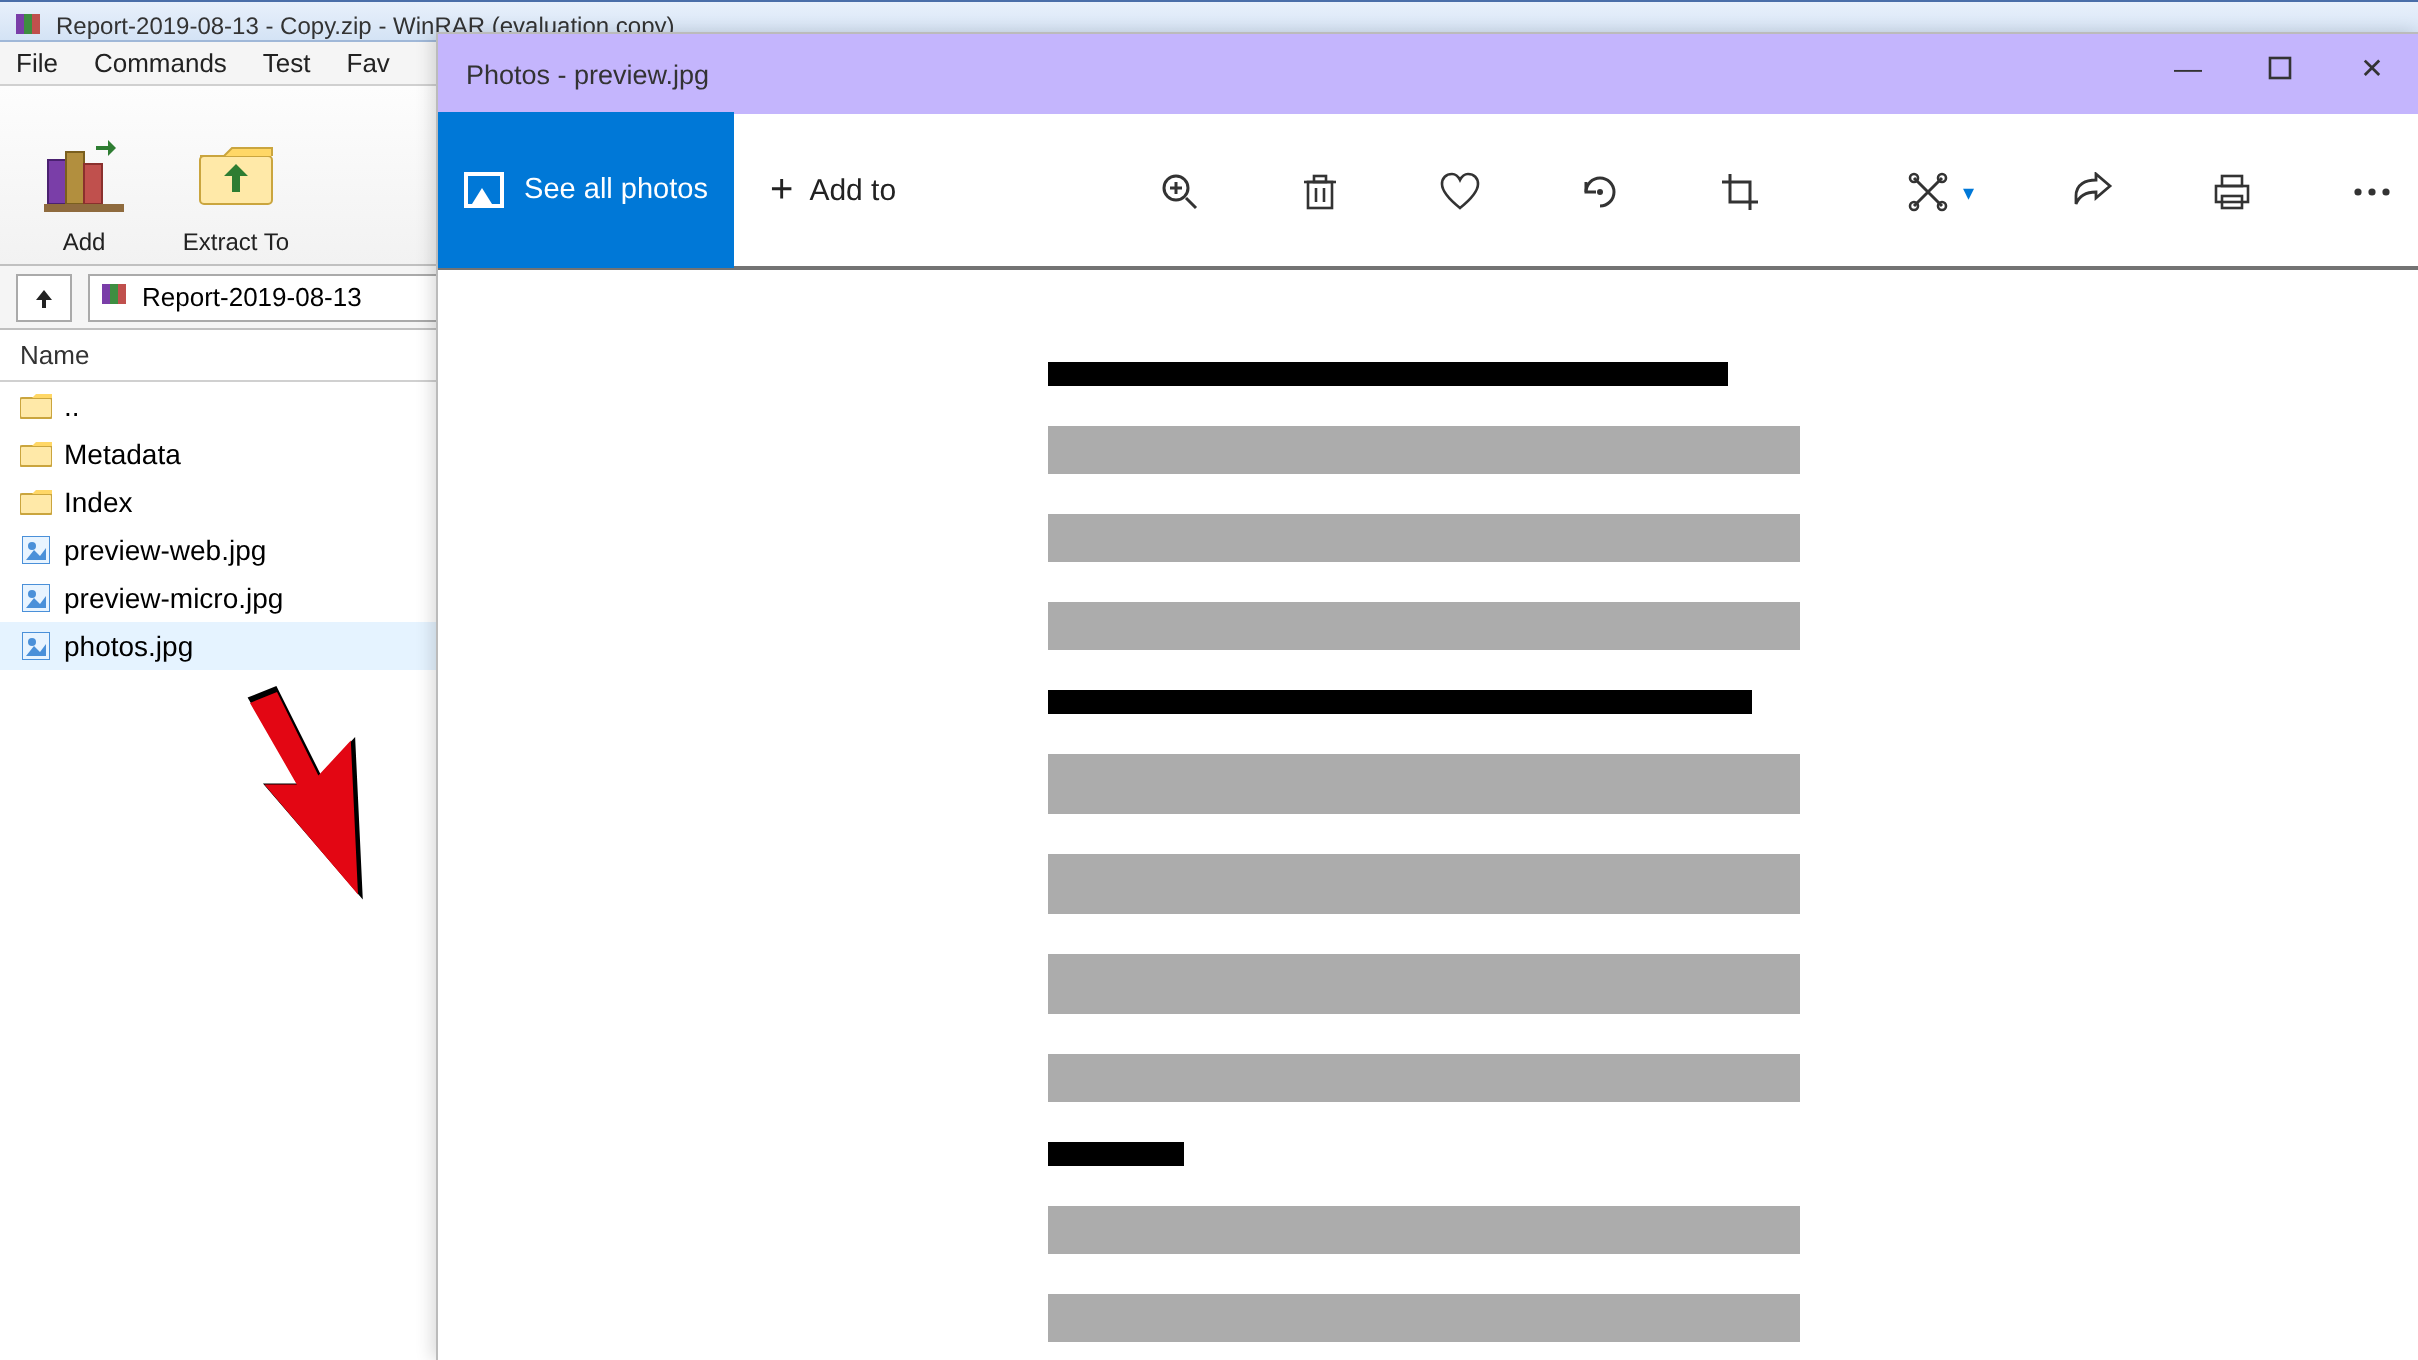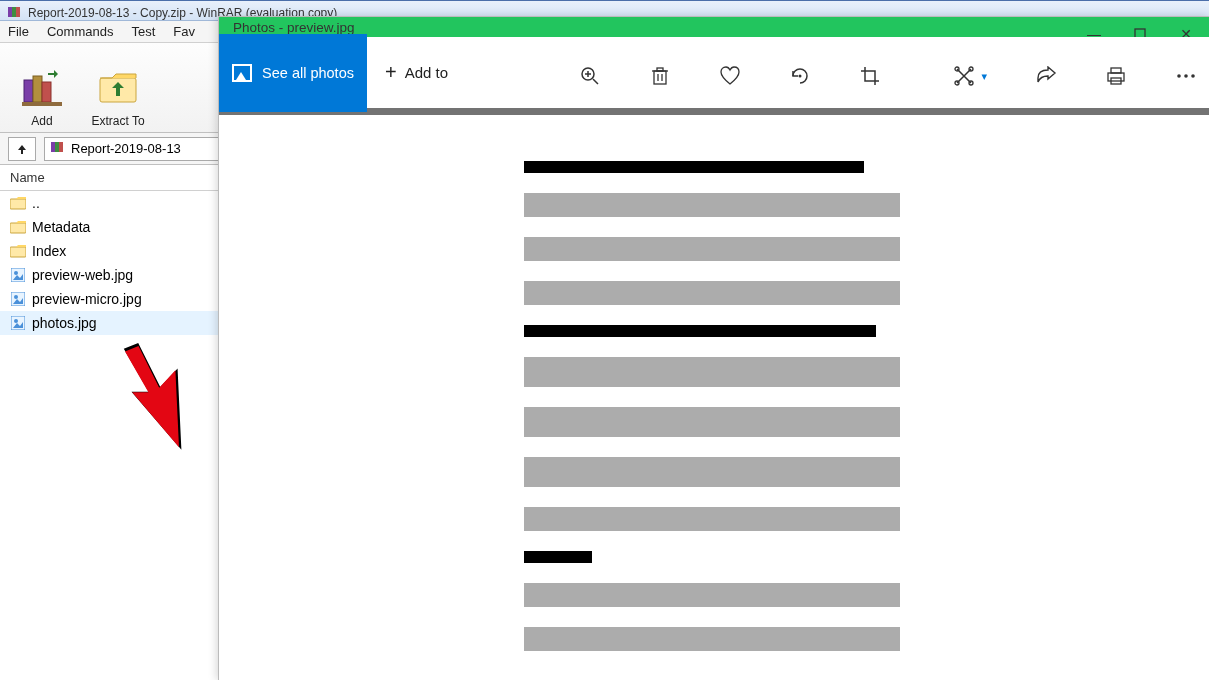--- a/index.html
+++ b/index.html
@@ -20,25 +20,25 @@
 .winrar-list-header { height: 26px; background: #fff; border-bottom: 1px solid #d0d0d0; display: flex; align-items: center; padding-left: 10px; font-size: 13px; color: #333; }
 .winrar-list { background: #fff; font-size: 14px; }
 .list-row { display: flex; align-items: center; height: 24px; padding-left: 10px; gap: 6px; cursor: default; }
 .list-row.selected { background: #e5f3ff; }
 .folder-icon, .img-icon { width: 16px; height: 16px; display: inline-flex; align-items: center; justify-content: center; }
 .folder-icon svg rect { fill: #ffe9a8; stroke: #caa53e; }
 .img-icon svg rect { fill: #e8f4ff; stroke: #4a90d9; }
 
 
 .photos-window { position: absolute; top: 16px; left: 218px; width: 991px; height: 664px; background: #fff; box-shadow: -2px 0 8px rgba(0,0,0,0.15); border: 1px solid #bbb; border-right: none; border-bottom: none; display: flex; flex-direction: column; }
-.photos-titlebar { height: 20px; background: #22c55e; display: flex; align-items: center; font-size: 13.5px; color: #333; position: relative; text-align: center; }
+.photos-titlebar { height: 40px; background: #c4b5fd; display: flex; align-items: center; font-size: 13.5px; color: #333; position: relative; text-align: center; }
 .photos-titlebar .title { padding-left: 14px; }
 .win-controls { position: absolute; right: 0; top: 0; height: 34px; display: flex; }
 .win-controls div { width: 46px; height: 34px; display: flex; align-items: center; justify-content: center; font-size: 14px; color: #333; }
-.photos-toolbar { height: 78px; background: #fff; display: flex; align-items: center; position: relative; border-bottom: 7px solid #737373; }
+.photos-toolbar { height: 78px; background: #fff; display: flex; align-items: center; position: relative; border-bottom: 2px solid #737373; }
 .see-all { height: 78px; width: 148px; background: #0078d7; color: #fff; display: flex; align-items: center; justify-content: center; gap: 10px; font-size: 14.5px; }
 .see-all .pic-icon { width: 20px; height: 18px; border: 2px solid #fff; position: relative; }
 .see-all .pic-icon::after { content: ""; position: absolute; bottom: 0; left: 2px; width: 0; height: 0; border-left: 5px solid transparent; border-right: 5px solid transparent; border-bottom: 8px solid #fff; }
 .add-to { margin-left: 18px; display: flex; align-items: center; gap: 8px; font-size: 15px; color: #222; }
 .add-to .plus { font-size: 20px; font-weight: 300; }
 .tool-icons { position: absolute; left: 360px; top: 0; height: 78px; display: flex; align-items: center; gap: 48px; color: #444; }
 .tool-icons-right { position: absolute; right: 12px; top: 0; height: 78px; display: flex; align-items: center; gap: 48px; color: #444; }
 .ticon { width: 22px; height: 22px; display: flex; align-items: center; justify-content: center; }
 .edit-drop { display: flex; align-items: center; gap: 6px; }
 .edit-drop .chev { color: #0078d7; font-size: 11px; }

